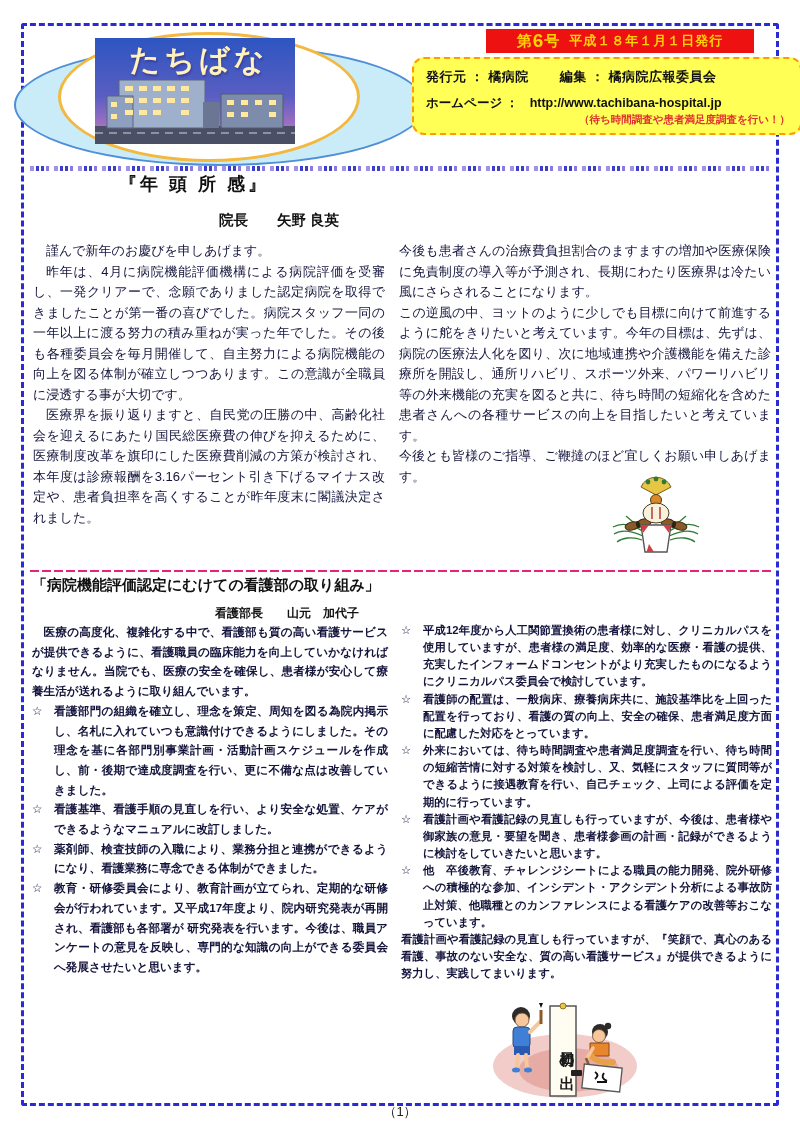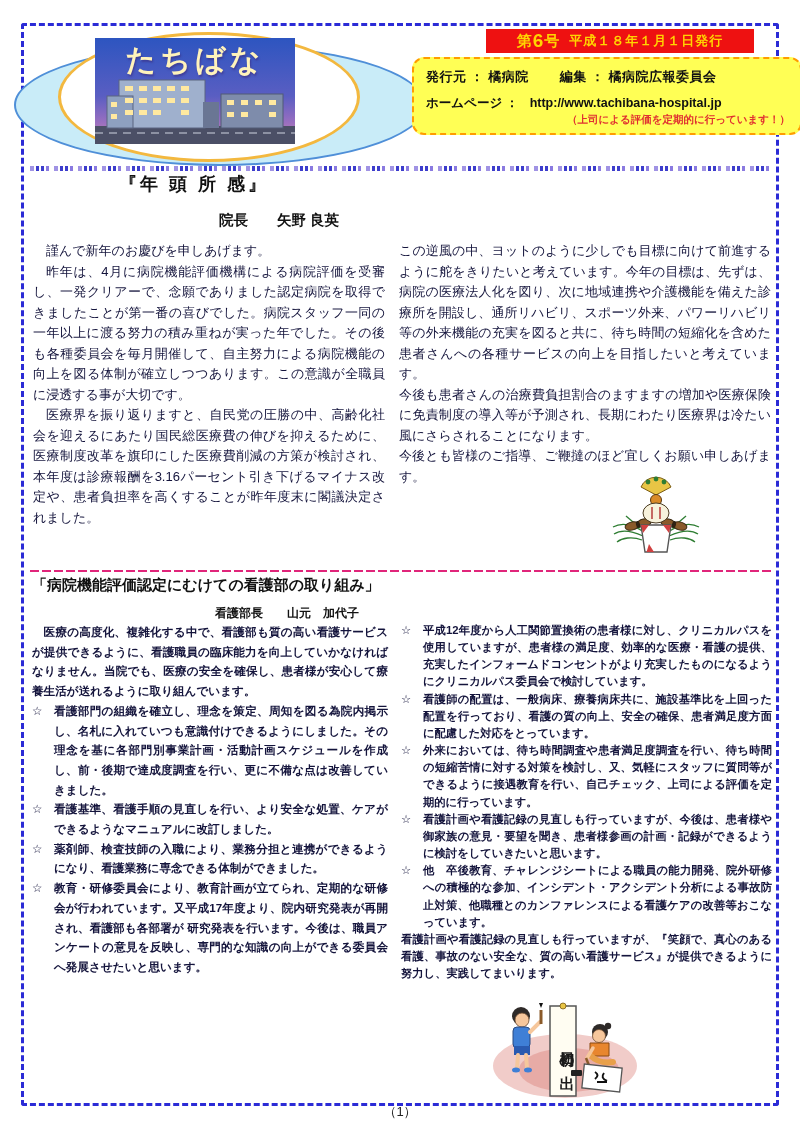--- a/index.html
+++ b/index.html
@@ -7,21 +7,21 @@
         font-family:"Liberation Sans","DejaVu Sans",sans-serif;color:#14143c;}
   .frame{position:absolute;left:21px;top:23px;right:21px;bottom:25px;
          border:3px dashed #2b2bd6;border-radius:3px;pointer-events:none;}
 
   
   .masthead{position:absolute;left:0;top:0;width:440px;height:175px;}
   .ell-outer{position:absolute;left:14px;top:44px;width:408px;height:118px;
              background:#c9ecf8;border:2px solid #4f8fd8;border-radius:50%;}
   .ell-inner{position:absolute;left:58px;top:32px;width:296px;height:124px;
              background:#ffffff;border:3px solid #f3b83f;border-radius:50%;}
-  .photo{position:absolute;left:95px;top:38px;width:200px;height:106px;overflow:hidden;}
+  .photo{position:absolute;left:95px;top:38px;width:200px;height:106px;overflow:hidden;padding-left:8px;}
   .photo svg{position:absolute;left:0;top:0;}
   .logo-title{position:absolute;left:0;top:2px;width:100%;text-align:center;
               font-size:30px;font-weight:bold;color:#fff3bb;letter-spacing:4px;
               text-shadow:1px 2px 2px rgba(60,40,120,.55);}
 
   
   .banner{position:absolute;left:486px;top:29px;width:268px;height:24px;background:#ee1111;
           display:flex;align-items:center;justify-content:center;color:#ffd400;font-weight:bold;}
   .b-pre,.b-suf{font-size:15px;}
   .b-num{font-size:19px;margin:0 1px;}
@@ -151,38 +151,38 @@
     <span class="b-suf">号</span>
     <span class="b-date">平成１８年１月１日発行</span>
   </div>
 
   <div class="info">
     <div class="info-line1">発行元 ： 橘病院　　 編集 ： 橘病院広報委員会</div>
     <div class="info-line2">
       <span>ホームページ ：</span>
       <span class="url">http://www.tachibana-hospital.jp</span>
     </div>
-    <div class="info-note">（上司による評価を定期的に行っています！）</div>
+    <div class="info-note">（待ち時間調査や患者満足度調査を行い！）</div>
   </div>
 
   <div class="deco"></div>
 
   <section class="a1">
     <h1 class="a1-title">『年 頭 所 感』</h1>
     <div class="a1-author">院長　　矢野 良英</div>
     <div class="cols">
       <div class="a1-left">
         <p class="indent">謹んで新年のお慶びを申しあげます。</p>
         <p class="indent">昨年は、4月に病院機能評価機構による病院評価を受審し、一発クリアーで、念願でありました認定病院を取得できましたことが第一番の喜びでした。病院スタッフ一同の一年以上に渡る努力の積み重ねが実った年でした。その後も各種委員会を毎月開催して、自主努力による病院機能の向上を図る体制が確立しつつあります。この意識が全職員に浸透する事が大切です。</p>
         <p class="indent">医療界を振り返りますと、自民党の圧勝の中、高齢化社会を迎えるにあたり国民総医療費の伸びを抑えるために、医療制度改革を旗印にした医療費削減の方策が検討され、本年度は診療報酬を3.16パーセント引き下げるマイナス改定や、患者負担率を高くすることが昨年度末に閣議決定されました。</p>
       </div>
       <div class="vdiv orange"></div>
       <div class="a1-right">
+        <p>今後も患者さんの治療費負担割合のますますの増加や医療保険に免責制度の導入等が予測され、長期にわたり医療界は冷たい風にさらされることになります。</p>
         <p>この逆風の中、ヨットのように少しでも目標に向けて前進するように舵をきりたいと考えています。今年の目標は、先ずは、病院の医療法人化を図り、次に地域連携や介護機能を備えた診療所を開設し、通所リハビリ、スポーツ外来、パワーリハビリ等の外来機能の充実を図ると共に、待ち時間の短縮化を含めた患者さんへの各種サービスの向上を目指したいと考えています。</p>
-        <p>今後も患者さんの治療費負担割合のますますの増加や医療保険に免責制度の導入等が予測され、長期にわたり医療界は冷たい風にさらされることになります。</p>
         <p>今後とも皆様のご指導、ご鞭撻のほど宜しくお願い申しあげます。</p>
       </div>
     </div>
   </section>
 
   <svg class="kadomatsu" viewBox="0 0 92 86">
     <g stroke="#2e7d32" stroke-width="1.3" fill="none">
       <path d="M34 62 C22 54 12 52 3 57"></path>
         <path d="M33 66 C20 60 10 60 4 64"></path>
       <path d="M32 70 C22 66 12 68 7 72"></path>

